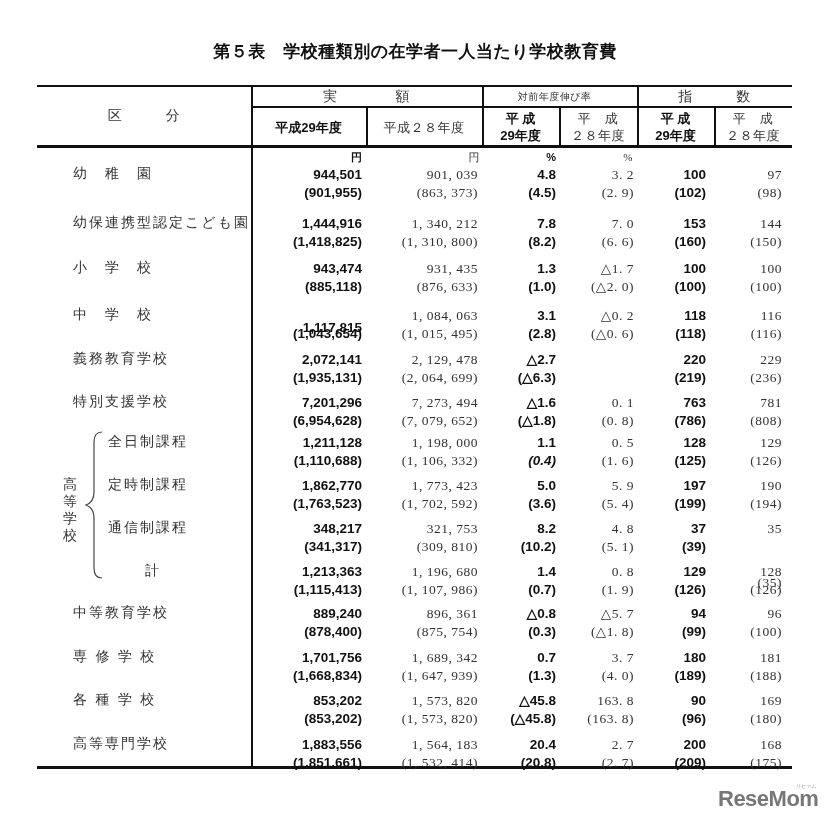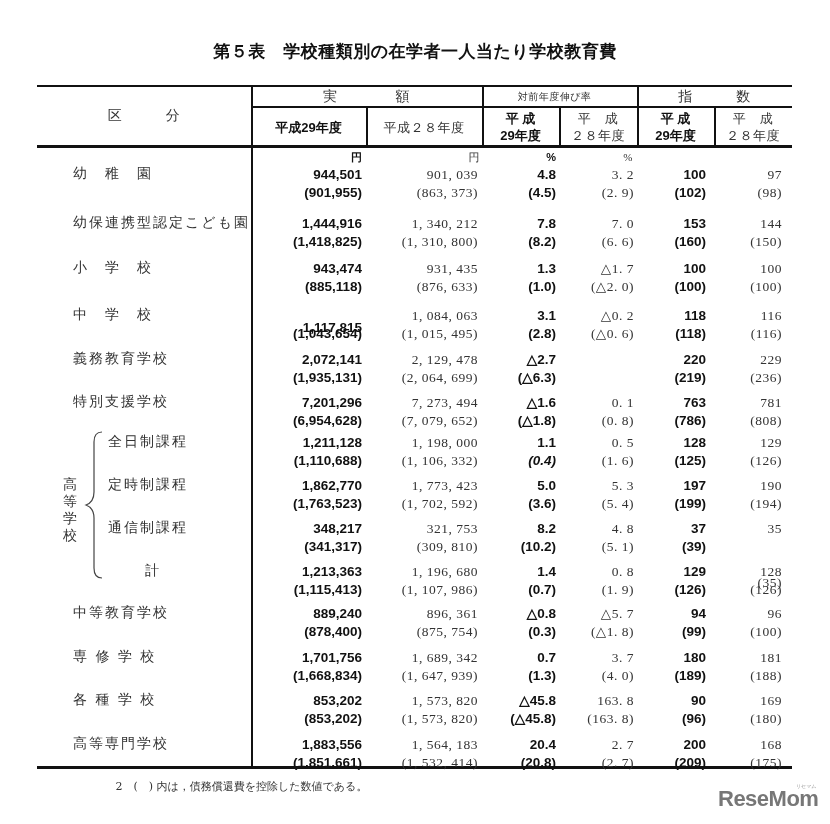--- a/index.html
+++ b/index.html
@@ -178,21 +178,21 @@
       <div class="num s" style="left: 716px; width: 66px; top: 452px;">(126)</div>
     </div>
     <div>
       <div class="label" style="left: 108px; top: 476px;">定時制課程</div>
       <div class="num b" style="left: 262px; width: 100px; top: 477px;">1,862,770</div>
       <div class="num b" style="left: 262px; width: 100px; top: 495px;">(1,763,523)</div>
       <div class="num s" style="left: 368px; width: 110px; top: 477px;">1, 773, 423</div>
       <div class="num s" style="left: 368px; width: 110px; top: 495px;">(1, 702, 592)</div>
       <div class="num b" style="left: 484px; width: 72px; top: 477px;">5.0</div>
       <div class="num b" style="left: 484px; width: 72px; top: 495px;">(3.6)</div>
-      <div class="num s" style="left: 560px; width: 74px; top: 477px;">5. 3</div>
+      <div class="num s" style="left: 560px; width: 74px; top: 477px;">5. 9</div>
       <div class="num s" style="left: 560px; width: 74px; top: 495px;">(5. 4)</div>
       <div class="num b" style="left: 640px; width: 66px; top: 477px;">197</div>
       <div class="num b" style="left: 640px; width: 66px; top: 495px;">(199)</div>
       <div class="num s" style="left: 716px; width: 66px; top: 477px;">190</div>
       <div class="num s" style="left: 716px; width: 66px; top: 495px;">(194)</div>
     </div>
     <div>
       <div class="label" style="left: 108px; top: 519px;">通信制課程</div>
       <div class="num b" style="left: 262px; width: 100px; top: 520px;">348,217</div>
       <div class="num b" style="left: 262px; width: 100px; top: 538px;">(341,317)</div>
@@ -278,17 +278,16 @@
       <div class="num s" style="left: 560px; width: 74px; top: 736px;">2. 7</div>
       <div class="num s" style="left: 560px; width: 74px; top: 754px;">(2. 7)</div>
       <div class="num b" style="left: 640px; width: 66px; top: 736px;">200</div>
       <div class="num b" style="left: 640px; width: 66px; top: 754px;">(209)</div>
       <div class="num s" style="left: 716px; width: 66px; top: 736px;">168</div>
       <div class="num s" style="left: 716px; width: 66px; top: 754px;">(175)</div>
     </div>
   </div>
 
 <div class="notes">
-  <div>　　 2　(　) 内は，債務償還費を控除した数値である。</div>
 </div>
 
 <div class="logo">ReseMom</div>
 <div class="logo-sub">リセマム</div>
 
 </body></html>

